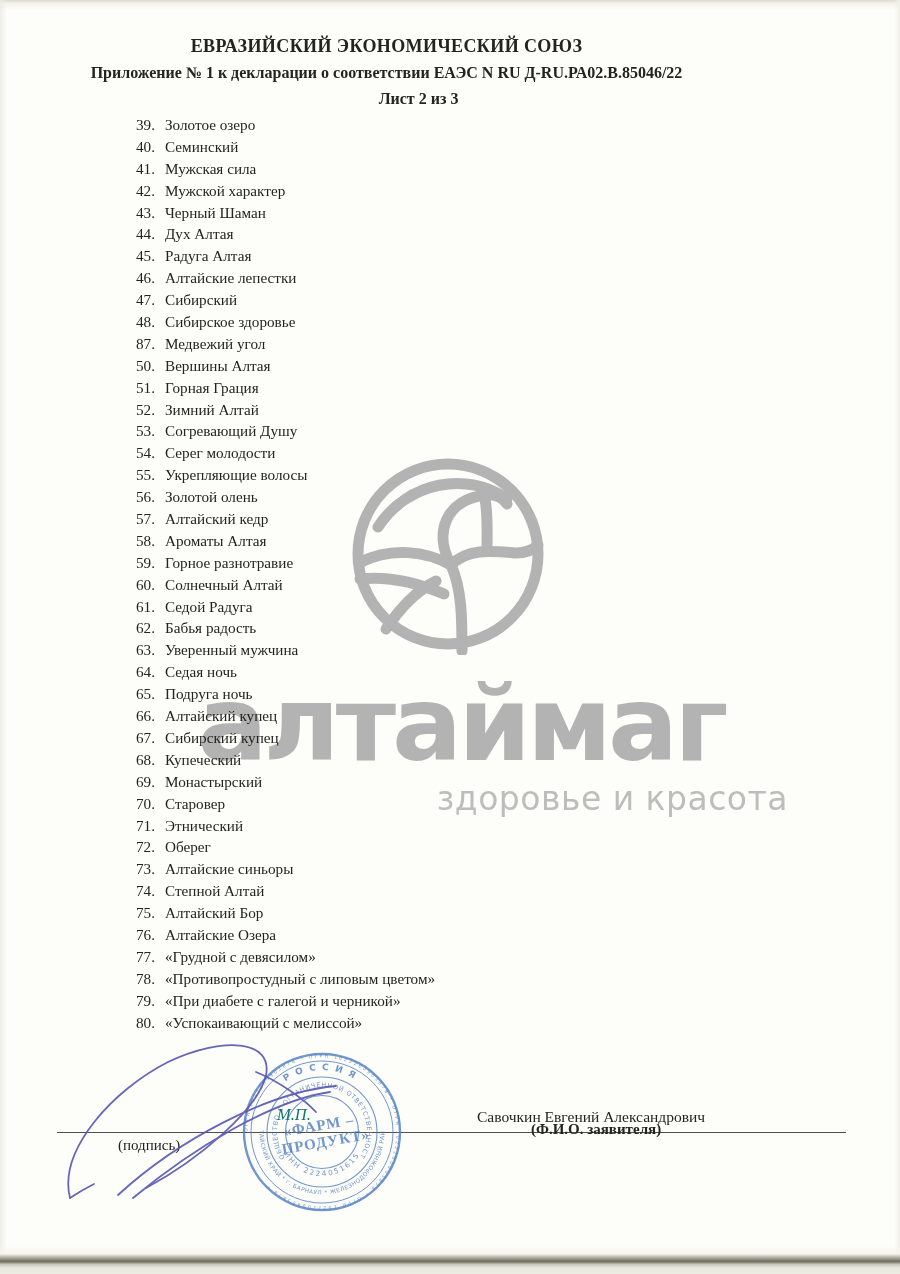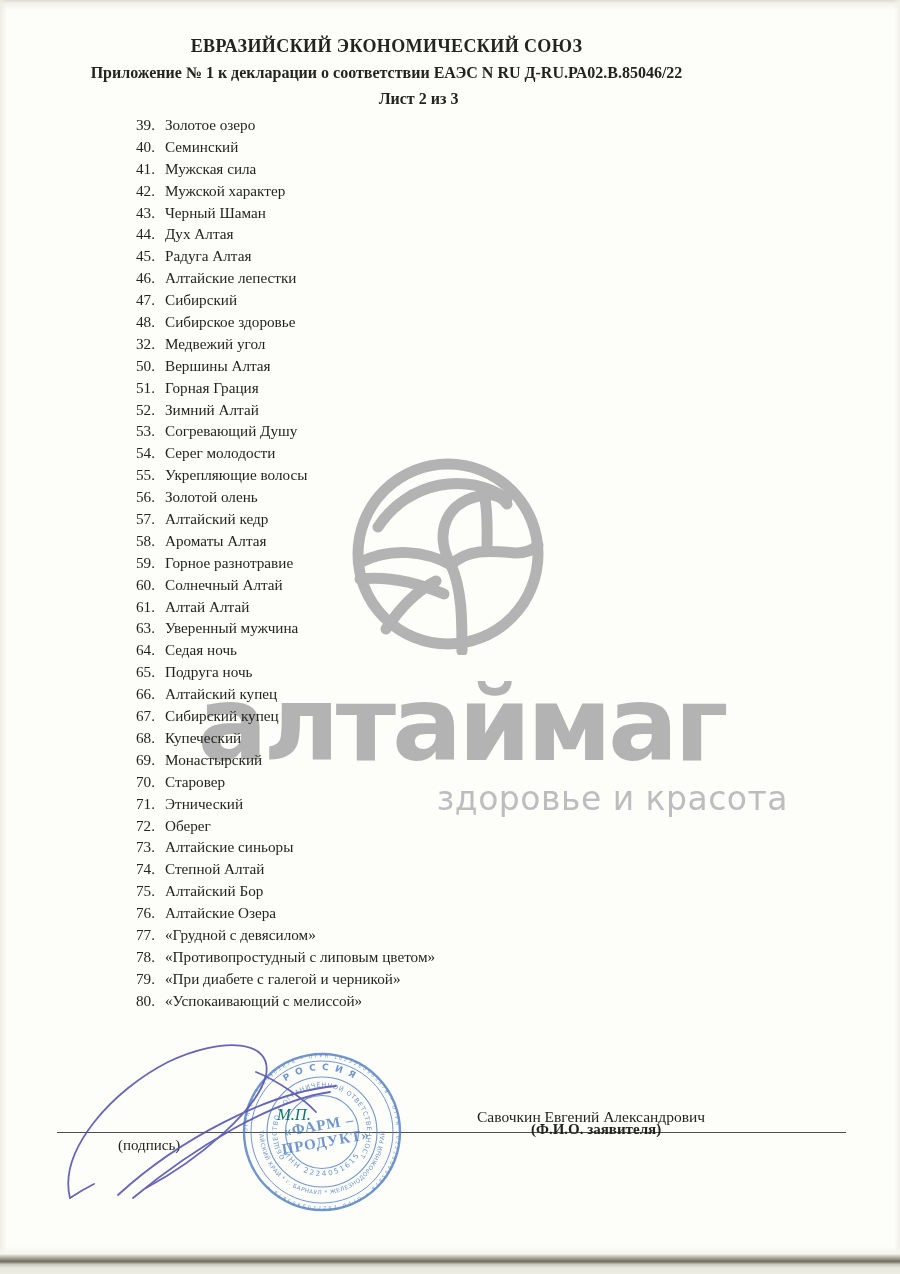--- a/index.html
+++ b/index.html
@@ -75,33 +75,34 @@
       <div class="item"><span class="num">39.</span><span>Золотое озеро</span></div>
       <div class="item"><span class="num">40.</span><span>Семинский</span></div>
       <div class="item"><span class="num">41.</span><span>Мужская сила</span></div>
       <div class="item"><span class="num">42.</span><span>Мужской характер</span></div>
       <div class="item"><span class="num">43.</span><span>Черный Шаман</span></div>
       <div class="item"><span class="num">44.</span><span>Дух Алтая</span></div>
       <div class="item"><span class="num">45.</span><span>Радуга Алтая</span></div>
       <div class="item"><span class="num">46.</span><span>Алтайские лепестки</span></div>
       <div class="item"><span class="num">47.</span><span>Сибирский</span></div>
       <div class="item"><span class="num">48.</span><span>Сибирское здоровье</span></div>
-      <div class="item"><span class="num">32.</span><span>Медвежий угол</span></div>
+      <div class="item"><span class="num">87.</span><span>Медвежий угол</span></div>
       <div class="item"><span class="num">50.</span><span>Вершины Алтая</span></div>
       <div class="item"><span class="num">51.</span><span>Горная Грация</span></div>
       <div class="item"><span class="num">52.</span><span>Зимний Алтай</span></div>
       <div class="item"><span class="num">53.</span><span>Согревающий Душу</span></div>
       <div class="item"><span class="num">54.</span><span>Серег молодости</span></div>
       <div class="item"><span class="num">55.</span><span>Укрепляющие волосы</span></div>
       <div class="item"><span class="num">56.</span><span>Золотой олень</span></div>
       <div class="item"><span class="num">57.</span><span>Алтайский кедр</span></div>
       <div class="item"><span class="num">58.</span><span>Ароматы Алтая</span></div>
       <div class="item"><span class="num">59.</span><span>Горное разнотравие</span></div>
       <div class="item"><span class="num">60.</span><span>Солнечный Алтай</span></div>
-      <div class="item"><span class="num">61.</span><span>Алтай Алтай</span></div>
+      <div class="item"><span class="num">61.</span><span>Седой Радуга</span></div>
+      <div class="item"><span class="num">62.</span><span>Бабья радость</span></div>
       <div class="item"><span class="num">63.</span><span>Уверенный мужчина</span></div>
       <div class="item"><span class="num">64.</span><span>Седая ночь</span></div>
       <div class="item"><span class="num">65.</span><span>Подруга ночь</span></div>
       <div class="item"><span class="num">66.</span><span>Алтайский купец</span></div>
       <div class="item"><span class="num">67.</span><span>Сибирский купец</span></div>
       <div class="item"><span class="num">68.</span><span>Купеческий</span></div>
       <div class="item"><span class="num">69.</span><span>Монастырский</span></div>
       <div class="item"><span class="num">70.</span><span>Старовер</span></div>
       <div class="item"><span class="num">71.</span><span>Этнический</span></div>
       <div class="item"><span class="num">72.</span><span>Оберег</span></div>

